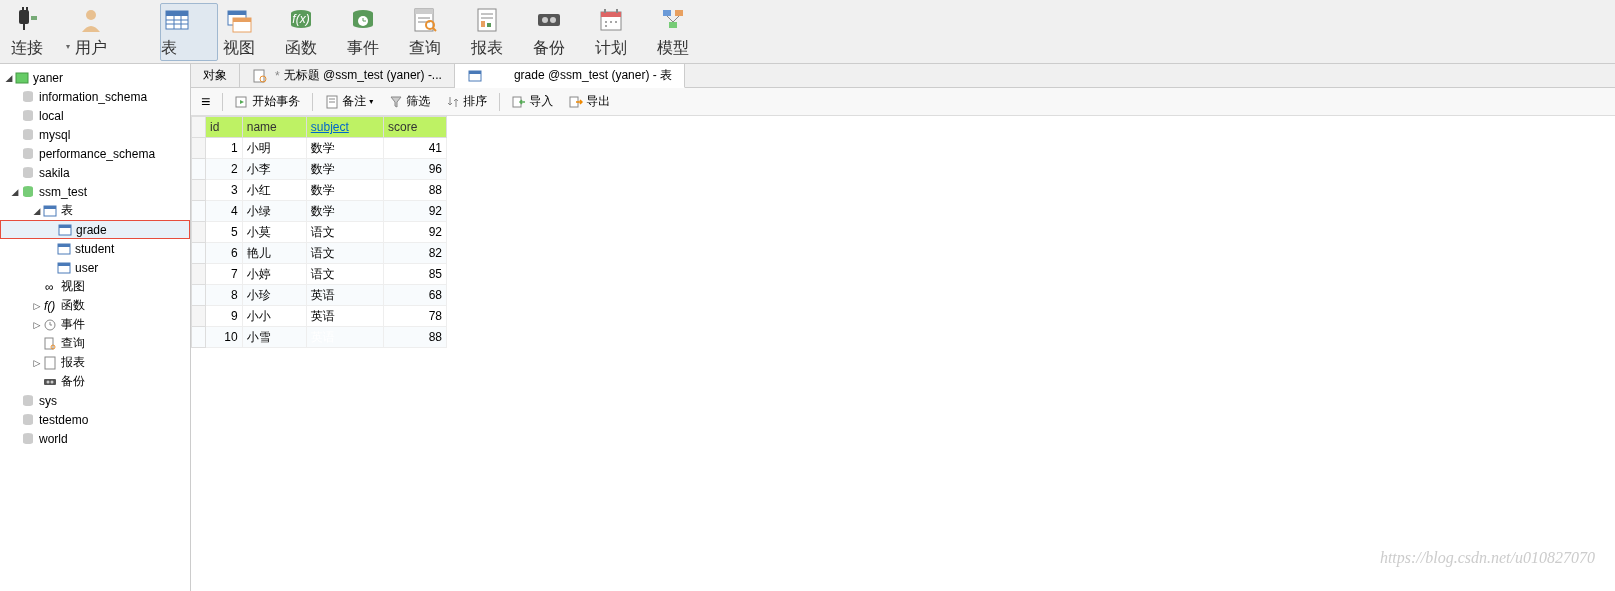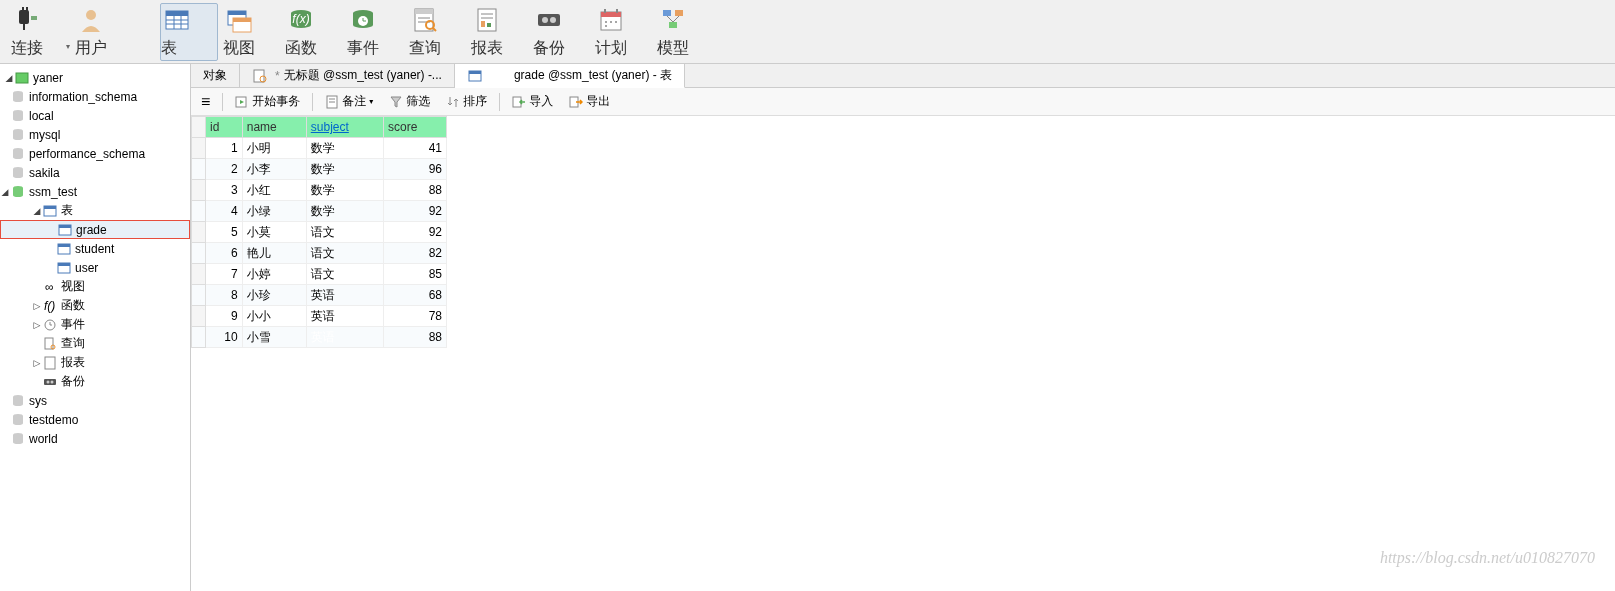--- a/index.html
+++ b/index.html
@@ -18,39 +18,39 @@
 .sidebar { width: 191px; border-right: 1px solid #ccc; overflow-y: auto; background: #fff; padding-top: 4px; }
 .content { flex: 1; display: flex; flex-direction: column; background: #fff; }
 
 
 .tree-row { display: flex; align-items: center; height: 19px; padding-left: 4px; cursor: pointer; white-space: nowrap; }
 .tree-row.selected { border: 1px solid #e74c3c; }
 .tree-row.highlighted { background: #e8f0f8; }
 .tri { width: 10px; font-size: 9px; color: #444; text-align: center; }
 .tri.empty { visibility: hidden; }
 .tree-icon { width: 16px; height: 16px; display: inline-flex; align-items: center; justify-content: center; margin-right: 3px; }
-.ind1 { padding-left: 0; }
+.ind1 { padding-left: 10px; }
 .ind2 { padding-left: 32px; }
 .ind3 { padding-left: 46px; }
 
 
 .tabs { height: 24px; background: #f0f0f0; border-bottom: 1px solid #ccc; display: flex; align-items: stretch; }
 .tab { display: flex; align-items: center; padding: 0 12px; border-right: 1px solid #ccc; cursor: pointer; gap: 4px; }
 .tab.active { background: #fff; border-bottom: 1px solid #fff; margin-bottom: -1px; gap: 28px; }
 .tab .dirty { color: #888; }
 
 
 .actionbar { height: 28px; background: #f8f8f8; border-bottom: 1px solid #ddd; display: flex; align-items: center; padding: 0 6px; gap: 8px; }
 .ab-item { display: flex; align-items: center; gap: 3px; cursor: pointer; padding: 2px 4px; }
 .ab-sep { width: 1px; height: 18px; background: #ccc; }
 
 
 .grid-wrap { position: relative; }
 .grid { border: 1px solid #e74c3c; border-collapse: collapse; width: 256px; }
-.grid th { background: #86efac; border: 1px solid #ddd; height: 21px; text-align: left; padding: 0 4px; font-weight: normal; color: #333; }
+.grid th { background: #bef264; border: 1px solid #ddd; height: 21px; text-align: left; padding: 0 4px; font-weight: normal; color: #333; }
 .grid th.sorted { text-decoration: underline; color: #0066cc; }
 .grid td { border: 1px solid #eee; height: 21px; padding: 0 4px; }
 .grid .rowmark { width: 14px; background: #f5f5f5; border: 1px solid #ddd; text-align: center; color: #333; }
 .grid tr.alt td { background: #f8fbfd; }
 .grid td.num { text-align: right; }
 .grid td.selected-cell { background: #3399ff; color: #fff; }
 
 .watermark { position: absolute; right: 20px; bottom: 24px; color: #ccc; font-size: 16px; font-style: italic; font-family: Georgia, serif; }
 
 

